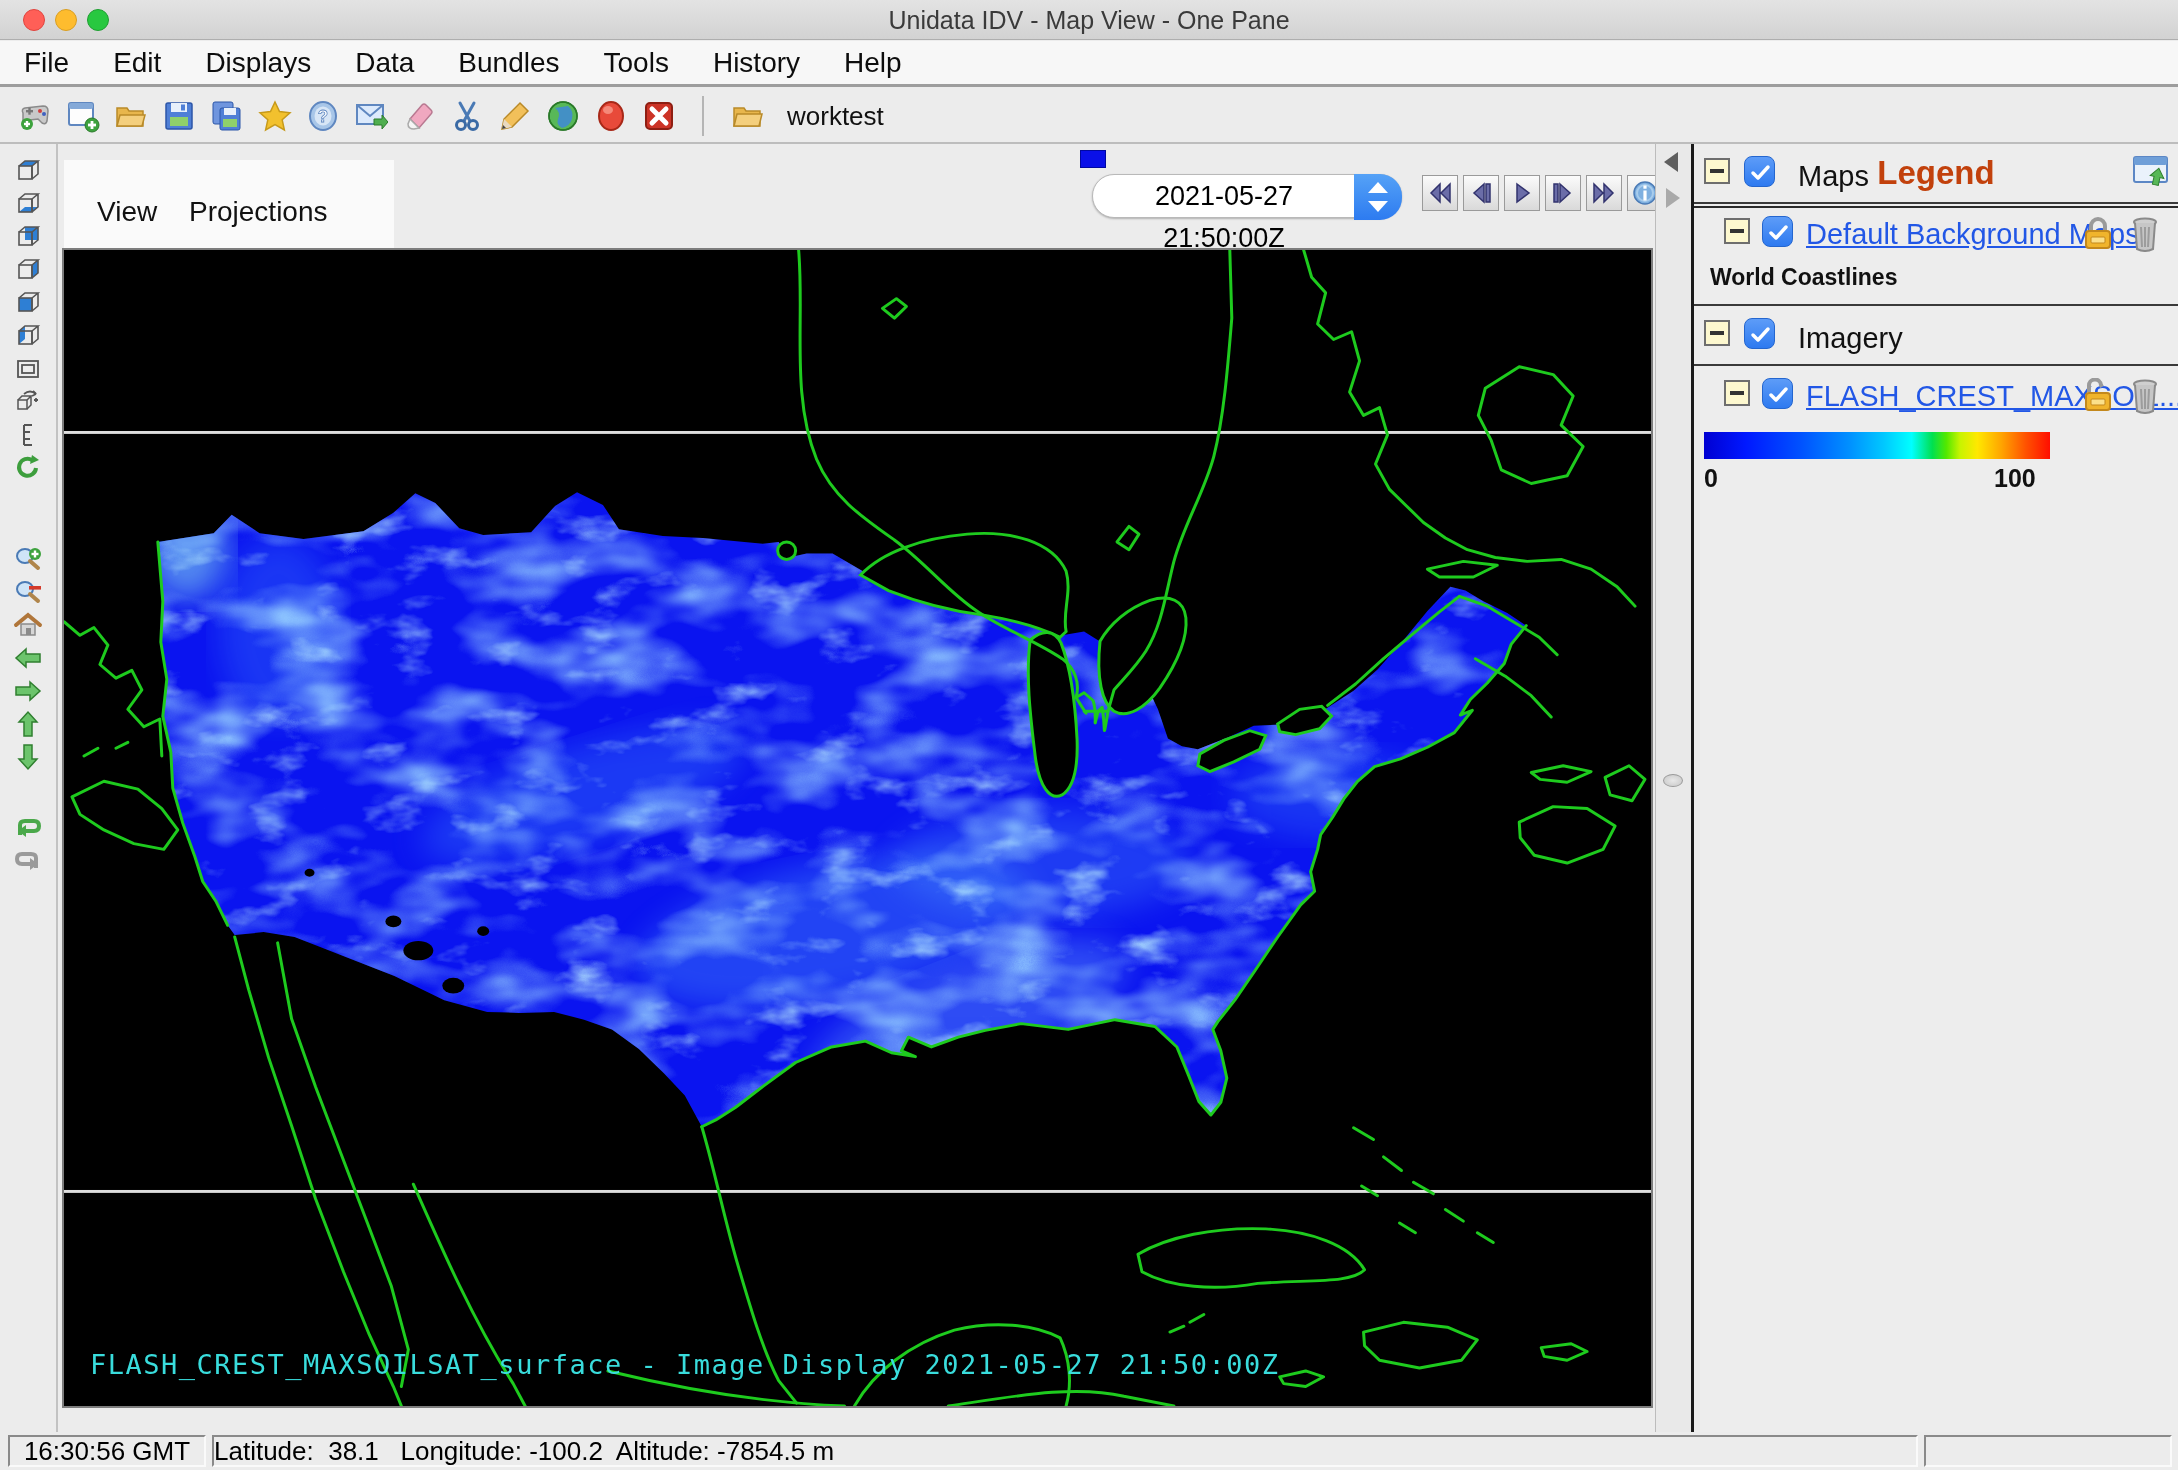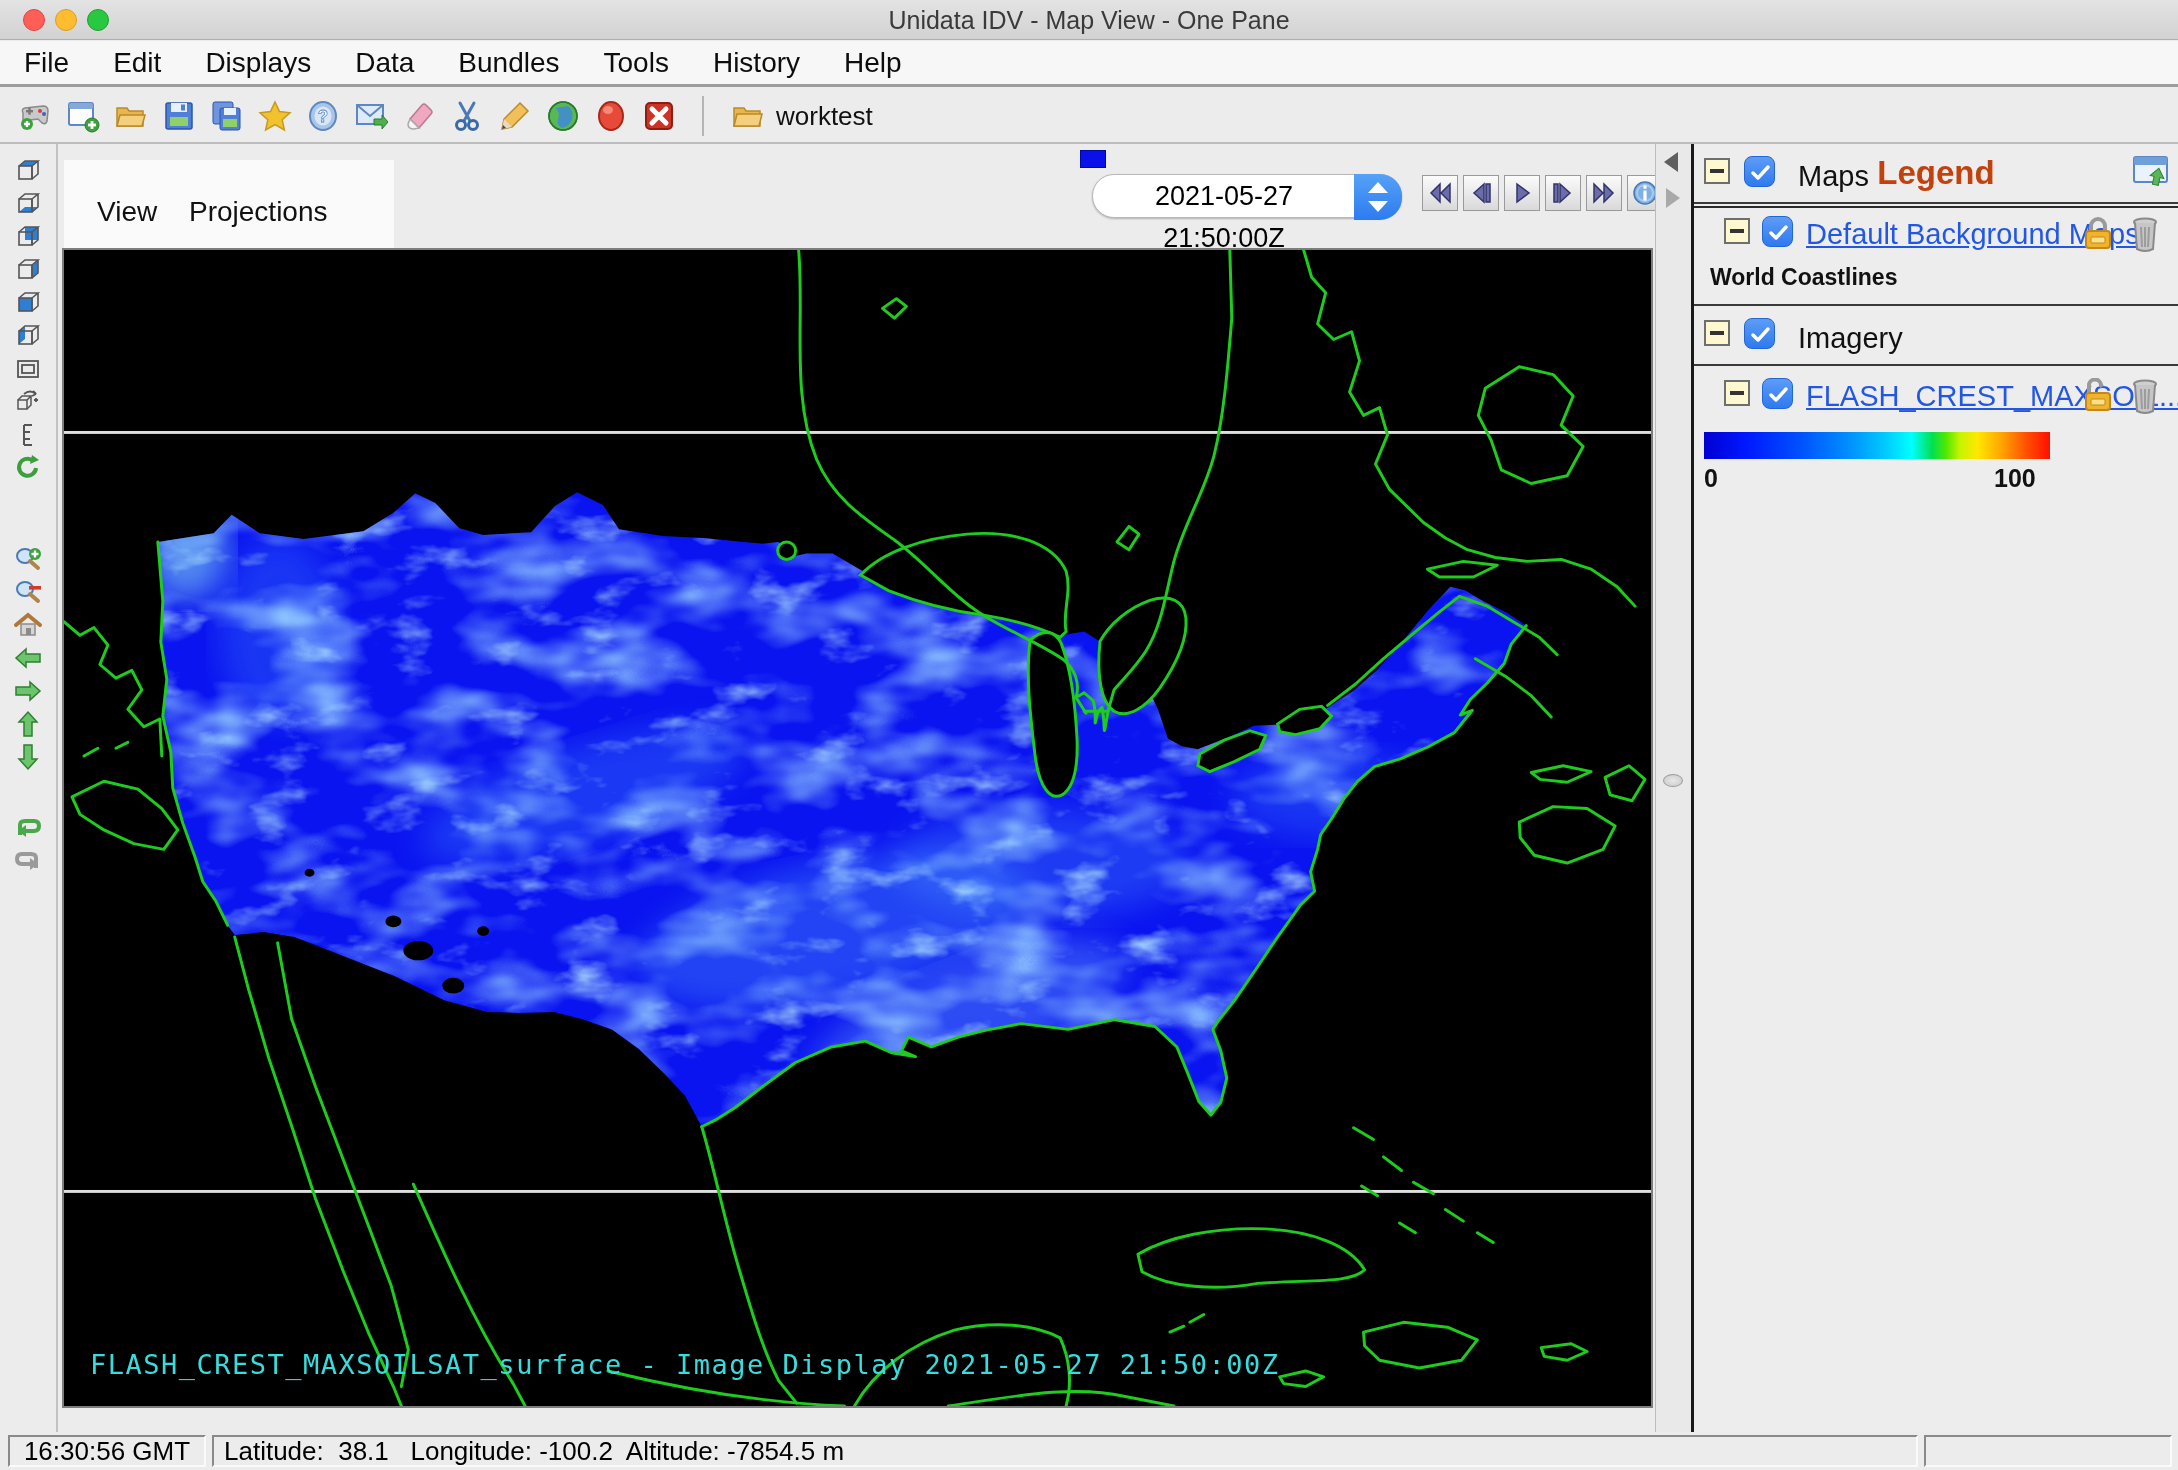--- a/index.html
+++ b/index.html
@@ -16,21 +16,21 @@
 
   
   .menubar{position:absolute;left:0;top:41px;width:2178px;height:46px;background:#f7f7f7;border-bottom:3px solid #9d9d9d;display:flex;align-items:center;padding-left:24px;gap:44px;}
   .menubar span{font-size:28px;color:#0d0d0d;font-weight:500;}
 
   
   .toolbar{position:absolute;left:0;top:90px;width:2178px;height:54px;background:#ececec;border-bottom:2px solid #bdbdbd;display:flex;align-items:center;padding-left:16px;gap:10px;}
   .tbi{width:38px;height:38px;display:inline-flex;align-items:center;justify-content:center;}
   .tbi svg{width:34px;height:34px;}
   .tbsep{width:2px;height:40px;background:#b5b5b5;margin:0 14px;}
-  .workspace{display:flex;align-items:center;gap:10px;font-size:26px;color:#111;}
+  .workspace{display:flex;align-items:center;gap:21px;font-size:26px;color:#111;}
 
   
   .main{position:absolute;left:0;top:144px;width:2178px;height:1288px;background:#ececec;}
 
   
   .lefttb{position:absolute;left:0;top:0;width:58px;height:1288px;background:#ececec;border-right:2px solid #c2c2c2;display:flex;flex-direction:column;align-items:center;padding-top:12px;}
   .lti{width:34px;height:30px;margin-bottom:3px;display:flex;align-items:center;justify-content:center;}
   .lti svg{width:30px;height:28px;}
   .gap60{height:58px;} .gap40{height:40px;}
 
@@ -81,21 +81,21 @@
   .sublabel{position:absolute;left:16px;top:2px;font-size:23px;font-weight:bold;color:#111;}
   .cbarwrap{height:80px;}
   .cbar{position:absolute;left:10px;top:8px;width:346px;height:27px;background:linear-gradient(90deg,#0000d2 0%,#0018ff 12%,#0052ff 28%,#0090ff 42%,#00c8ff 52%,#00ffff 60%,#00e050 66%,#52e800 70%,#c8f400 74%,#ffe800 79%,#ffa400 86%,#ff5200 93%,#ff0e00 100%);}
   .cbmin{position:absolute;left:10px;top:40px;font-size:25px;font-weight:bold;color:#111;}
   .cbmax{position:absolute;left:300px;top:40px;font-size:25px;font-weight:bold;color:#111;}
 
   
   .statusbar{position:absolute;left:0;top:1432px;width:2178px;height:38px;background:#ececec;display:flex;align-items:center;}
   .sbox{height:32px;background:#ececec;border-top:2px solid #8a8a8a;border-left:2px solid #8a8a8a;border-bottom:2px solid #fafafa;border-right:2px solid #fafafa;font-size:26px;color:#000;line-height:28px;white-space:pre;overflow:hidden;}
   .sclock{margin-left:8px;width:198px;text-align:center;}
-  .spos{margin-left:6px;width:1706px;padding-left:10px;}
+  .spos{margin-left:6px;width:1706px;}
   .sblank{margin-left:6px;width:248px;}
 </style>
 </head>
 <body>
 
 <div class="window">
 
   <div class="titlebar">
     <div class="tl red"></div>
     <div class="tl yellow"></div>

